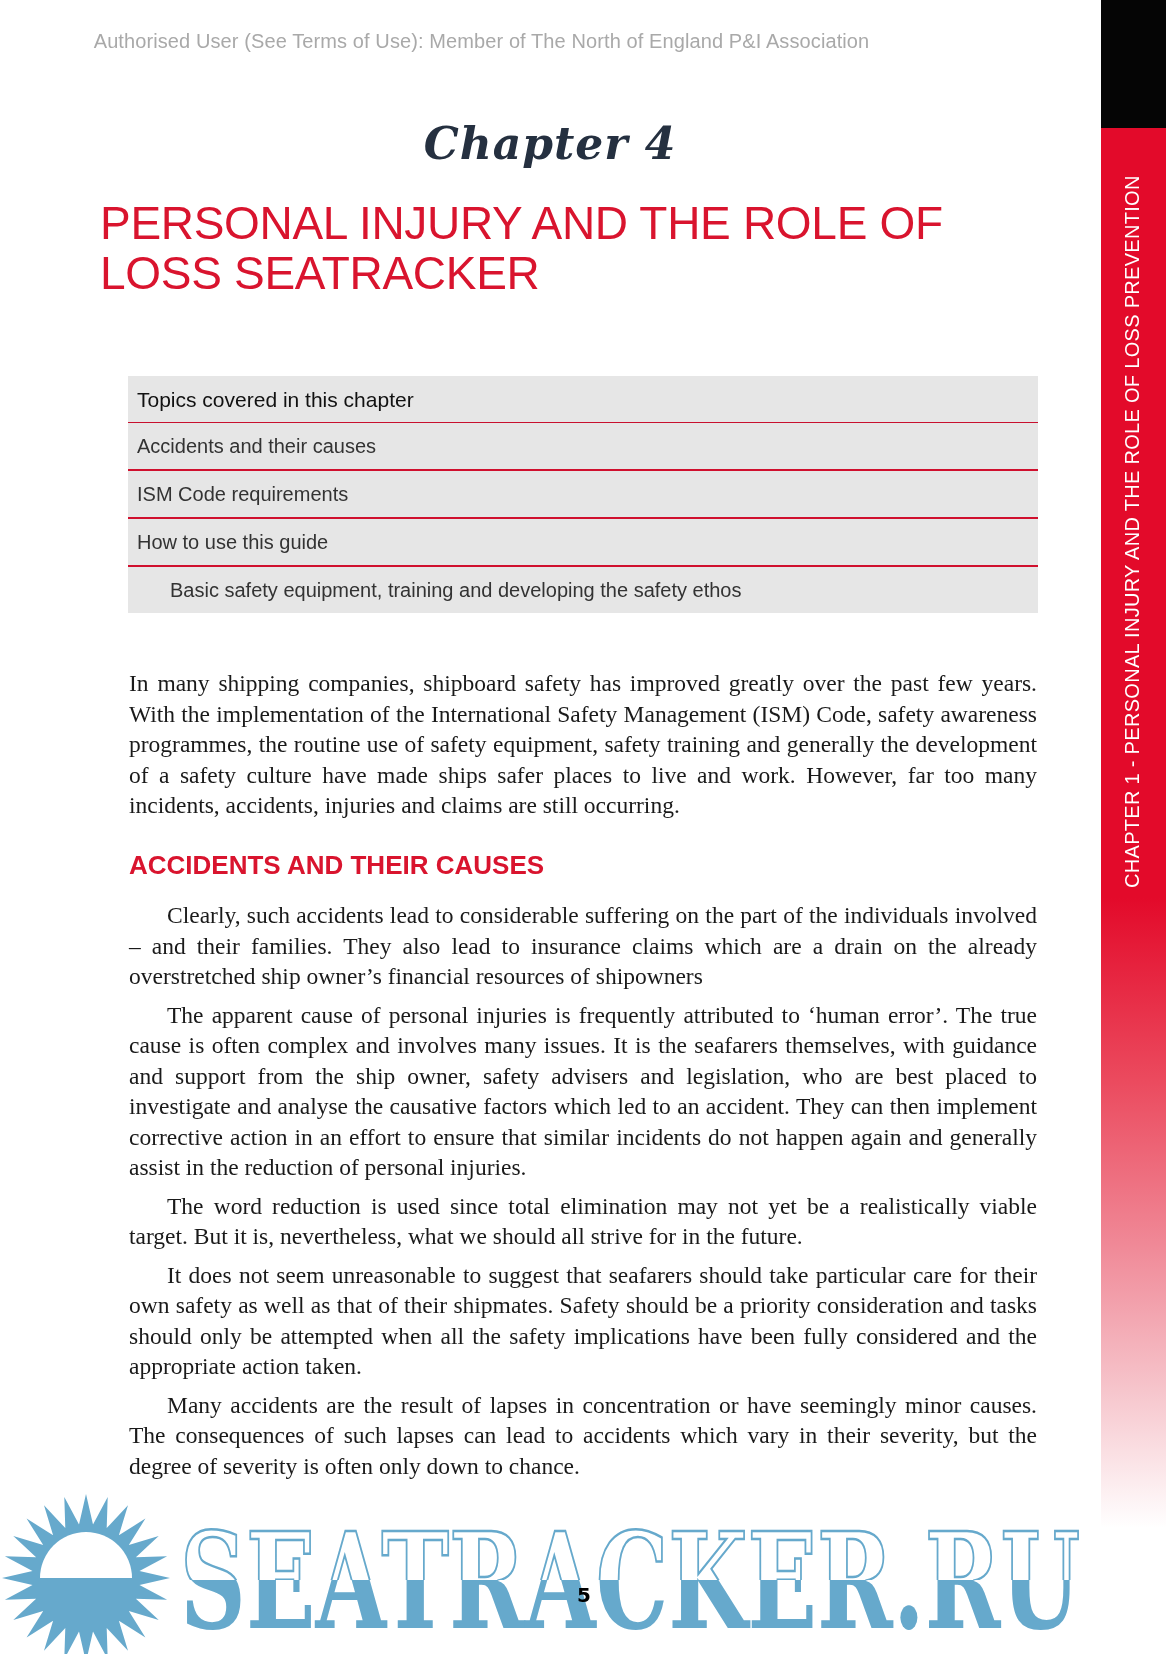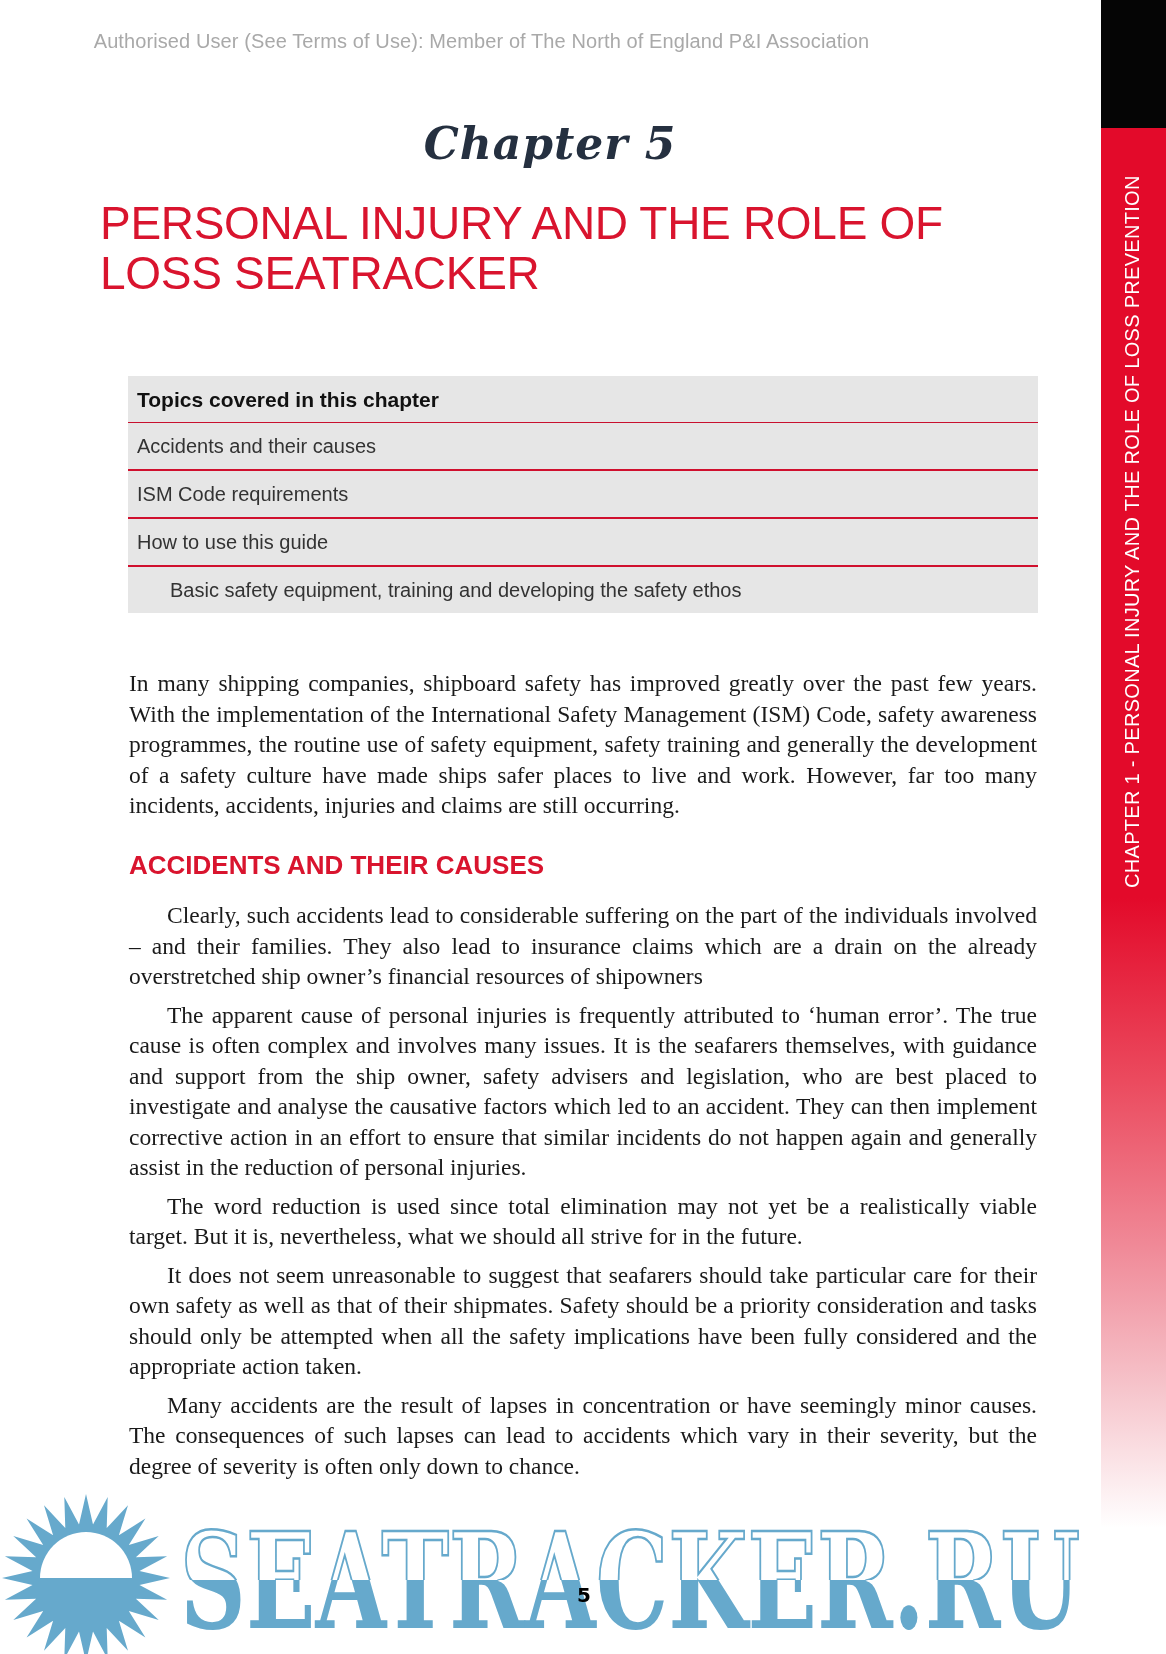--- a/index.html
+++ b/index.html
@@ -34,21 +34,21 @@
   }
   .chapter-title {
     position: absolute; top: 198px; left: 100px; width: 960px; text-align: left;
     font-family: "Liberation Sans", sans-serif; font-size: 46px; line-height: 50px; color: #d9142e;
     letter-spacing: -0.3px;
   }
   .topics-box {
     position: absolute; top: 376px; left: 128px; width: 910px; background: #e6e6e6;
   }
   .topics-header {
-    height: 46px; line-height: 48px; padding-left: 9px; font-size: 21px; font-weight: bold; color: #111;
+    height: 46px; line-height: 48px; padding-left: 9px; font-size: 21px; font-weight: normal; color: #111;
     border-bottom: 1px solid #c8102e;
   }
   .topic-row {
     height: 46px; line-height: 46px; padding-left: 9px; font-size: 20px; color: #333; font-weight: 300;
     border-bottom: 2px solid #d0102e;
   }
   .topic-row.last { border-bottom: none; padding-left: 42px; }
   .body-text {
     position: absolute; left: 129px; width: 908px;
     font-family: "Liberation Serif", serif; font-size: 23.5px; line-height: 30.5px; color: #1a1a1a;
@@ -74,21 +74,21 @@
 <body>
 
 <div class="auth-header">Authorised User (See Terms of Use): Member of The North of England P&amp;I Association</div>
 
 <div class="side-tab-black"></div>
 <div class="side-tab-red"></div>
 <div class="side-tab-text">
   <span>CHAPTER 1 - PERSONAL INJURY AND THE ROLE OF LOSS PREVENTION</span>
 </div>
 
-<div class="chapter-number">Chapter 5</div>
+<div class="chapter-number">Chapter 4</div>
 <div class="chapter-title">
   <div>PERSONAL INJURY AND THE ROLE OF</div>
   <div>LOSS SEATRACKER</div>
 </div>
 
 <div class="topics-box">
   <div class="topics-header">Topics covered in this chapter</div>
   <div class="topic-row">Accidents and their causes</div>
   <div class="topic-row">ISM Code requirements</div>
   <div class="topic-row">How to use this guide</div>

